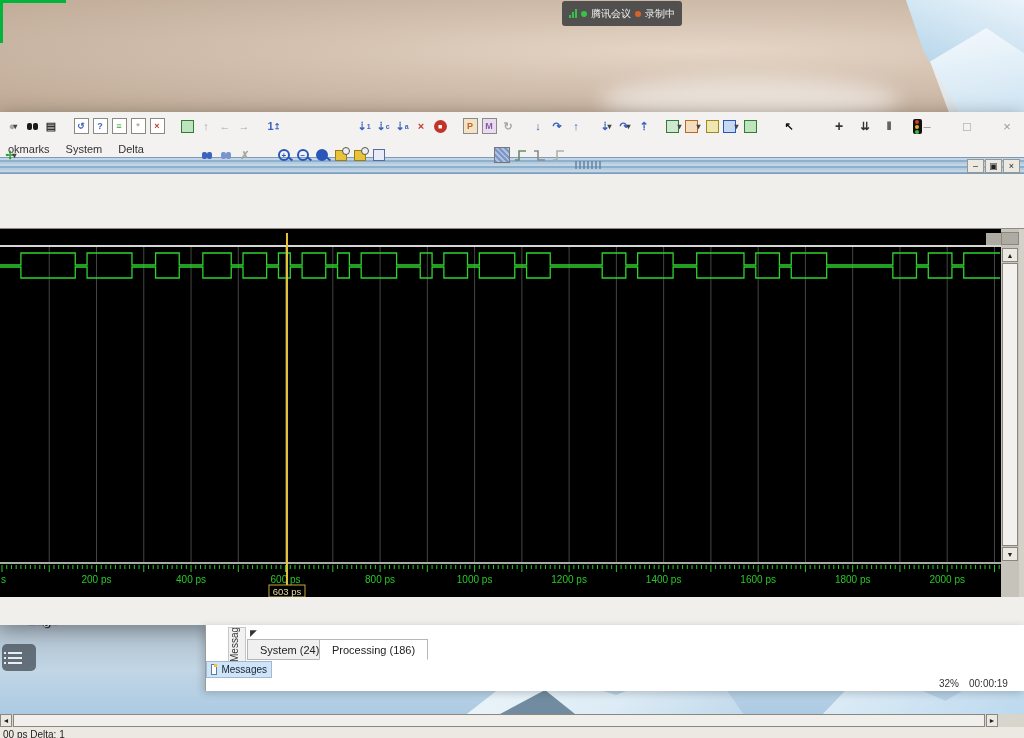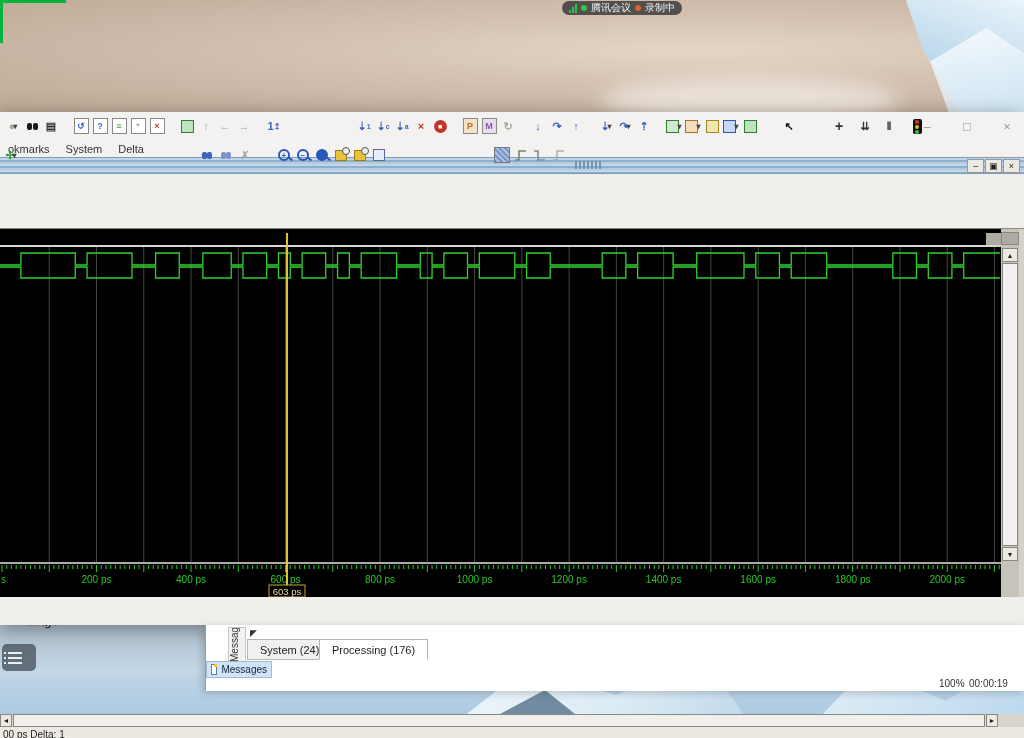--- a/index.html
+++ b/index.html
@@ -27,22 +27,22 @@
     clip-path:polygon(0 100%,45% 0,75% 100%);opacity:.85;}
   .wp-b3{left:800px;top:655px;width:224px;height:83px;
     background:linear-gradient(120deg,#eaf4fb,#bcd9ee);
     clip-path:polygon(0 100%,30% 15%,65% 55%,100% 0,100% 100%);opacity:.9;}
 
   
   .share-corner-h{left:0;top:0;width:66px;height:3px;background:#00b43c;}
   .share-corner-v{left:0;top:0;width:3px;height:43px;background:#00b43c;}
 
   
-  .pill{left:562px;top:1px;height:14px;padding:0 7px;display:flex;align-items:center;gap:4px;
-    background:rgba(70,70,70,.92);border-radius:8px;color:#eee;font-size:10px;}
+  .pill{left:562px;top:1px;height:25px;padding:0 7px;display:flex;align-items:center;gap:4px;
+    background:rgba(70,70,70,.92);border-radius:3px;color:#eee;font-size:10px;}
   .sigbars{display:inline-flex;align-items:flex-end;gap:1px;height:9px;}
   .sigbars i{width:2px;background:#35c24a;display:block;}
   .dot{width:6px;height:6px;border-radius:50%;display:inline-block;}
 
   
   .msim{left:0;top:112px;width:1024px;height:513px;background:#f1efec;
     box-shadow:0 4px 18px rgba(0,0,0,.35);}
   .titlebar{left:0;top:0;width:1024px;height:28px;background:#f4f2f0;}
   .cap-btn{width:22px;height:18px;display:flex;align-items:center;justify-content:center;
     color:#9a9a9a;font-size:13px;}
@@ -682,23 +682,23 @@
 
   <div class="abs quartus">
     <div class="abs q-side-tab">
       <span>Messages</span>
     </div>
     <span class="abs" style="left:44px;top:3px;font-size:9px;color:#333">◤</span>
     <div class="q-tab" style="left:41px;background:#f0f0f0">
       <span>System (24)</span>
     </div>
     <div class="q-tab" style="left:113px;background:#ffffff;border-bottom-color:#fff">
-      <span>Processing (176)</span>
+      <span>Processing (186)</span>
     </div>
     <div class="abs q-msg-tab">
       <span class="note-ic"></span>
       <span>Messages</span>
     </div>
-    <span class="q-status" style="left:733px">100%</span>
+    <span class="q-status" style="left:733px">32%</span>
     <span class="q-status" style="left:763px">00:00:19</span>
   </div>
 
 </div>
 
 </body></html>

